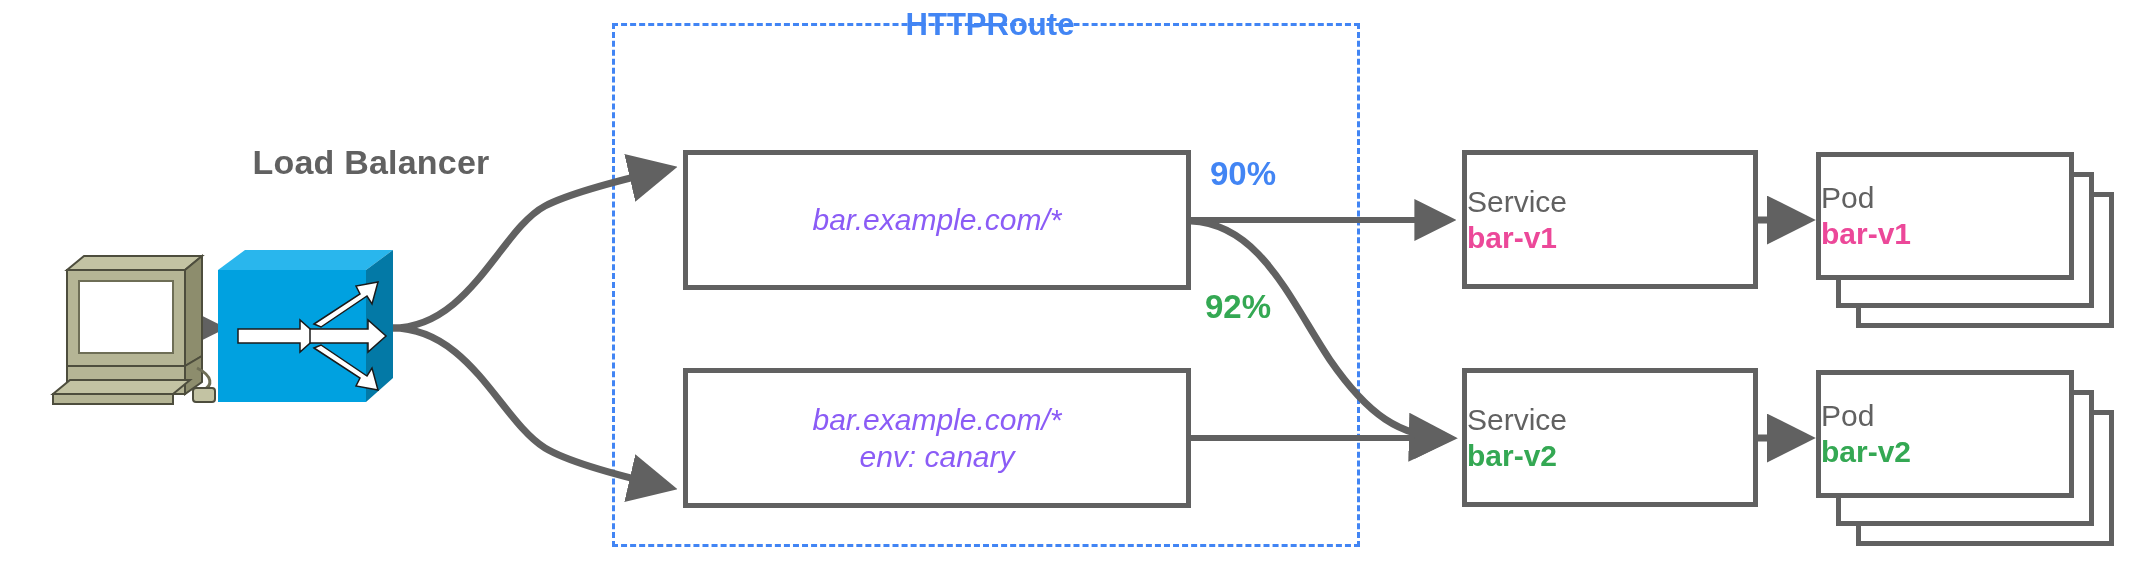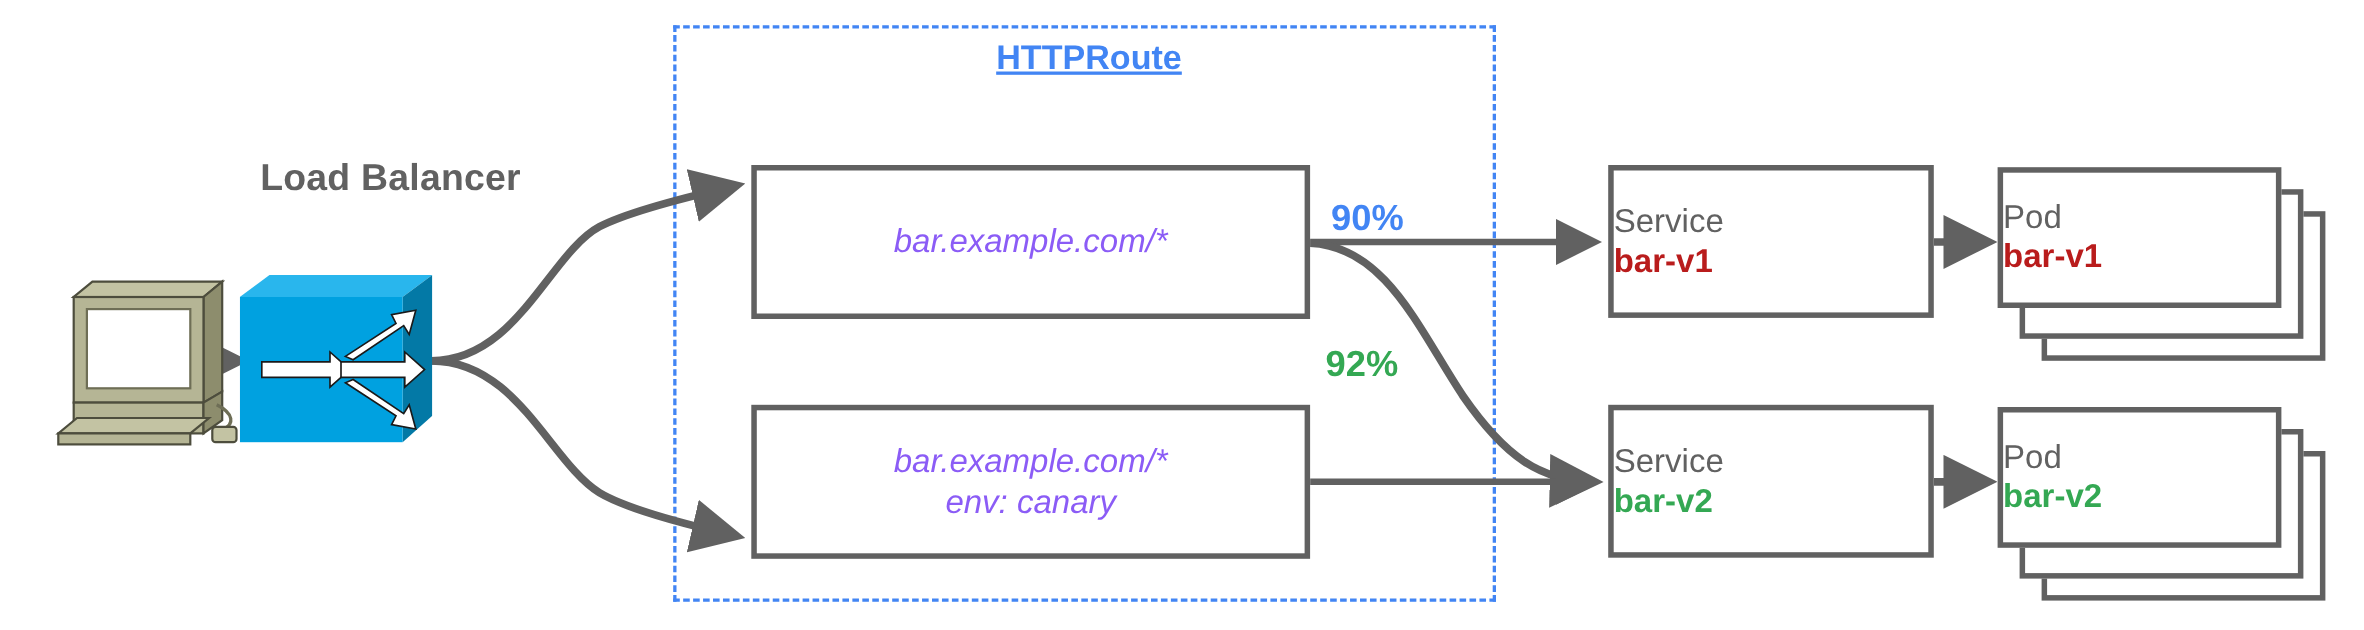--- a/index.html
+++ b/index.html
@@ -19,71 +19,69 @@
     position: absolute;
     left: 0;
     top: 0;
     width: 2149px;
     height: 573px;
   }
   .abs { position: absolute; }
 
   
   .lb-label {
-    left: 195px; top: 143px; width: 320px;
+    left: 211px; top: 143px; width: 320px;
     text-align: center;
     font-size: 34px;
     font-weight: bold;
     color: #616161;
     letter-spacing: 0.2px;
   }
   .route-title {
-    left: 840px; top: 36px; width: 300px;
+    left: 840px; top: 8px; width: 300px;
     text-align: center;
     font-size: 31px;
     font-weight: bold;
     color: #4285f4;
     line-height: 1.12;
-    text-decoration: underline;
   }
   .route-title .l2 { display: block; }
 
   .matchbox-text {
     font-size: 30px;
     color: #8b5cf6;
     text-align: center;
     line-height: 1.25;
     width: 100%;
     font-style: italic;
   }
   .pct {
     font-size: 33px;
     font-weight: bold;
     text-align: right;
-    margin-top: 24px;
   }
   .pct-90 { left: 1210px; top: 155px; color: #4285f4; }
   .pct-10 { left: 1205px; top: 288px; color: #34a853; }
 
   .node-text {
     text-align: left;
     width: 100%;
     line-height: 1.2;
   }
   .node-text .kind {
     display: block;
     font-size: 30px;
     color: #616161;
   }
   .node-text .name {
     display: block;
     font-size: 30px;
     font-weight: bold;
   }
-  .name-blue  { color: #b91c1c; }
+  .name-blue  { color: #ec4899; }
   .name-green { color: #34a853; }
 
   
   .box {
     box-sizing: border-box;
     border: 5px solid #616161;
     background: #ffffff;
     display: flex;
     align-items: center;
     justify-content: center;

